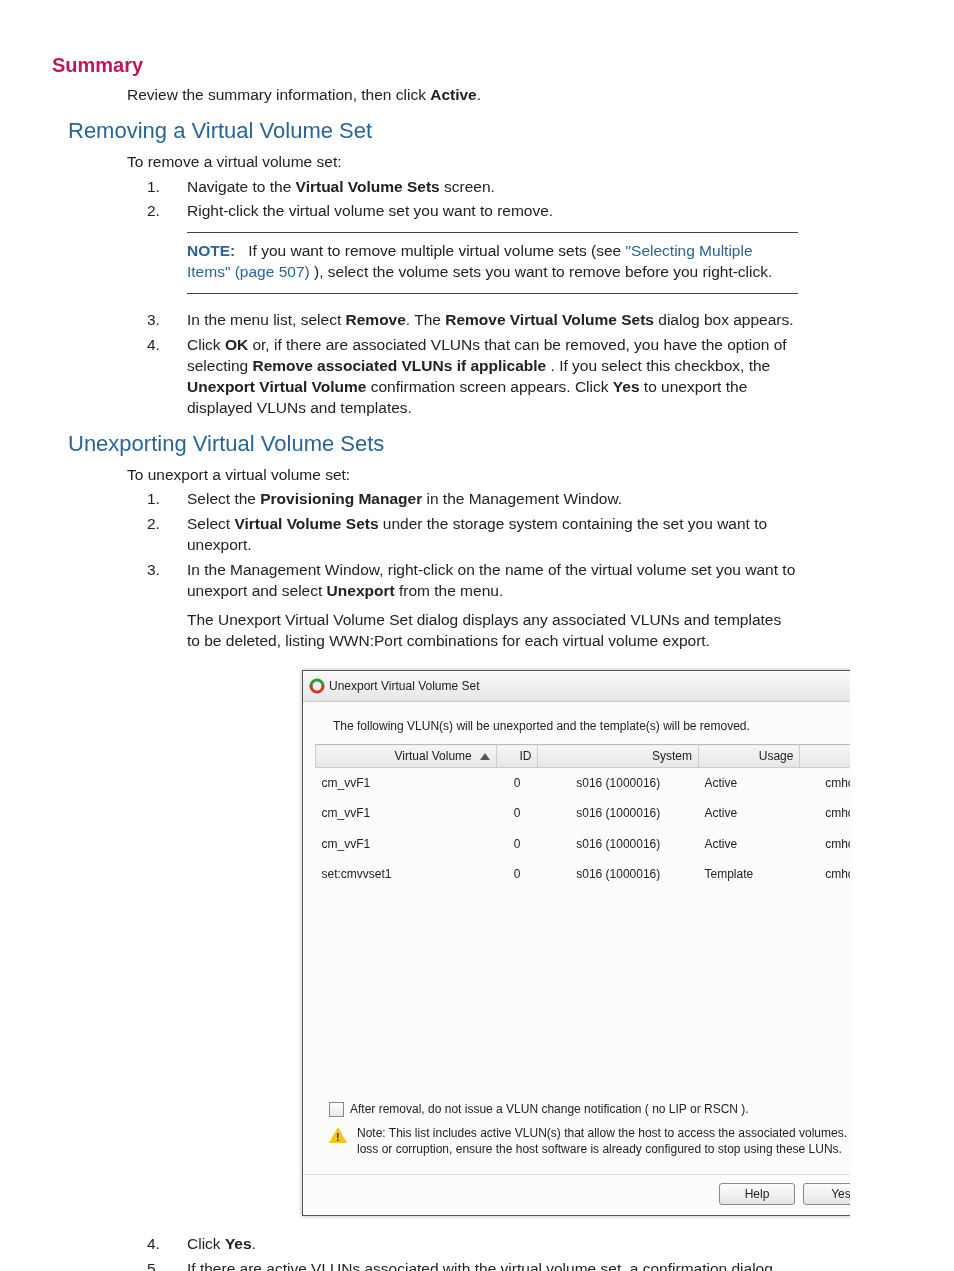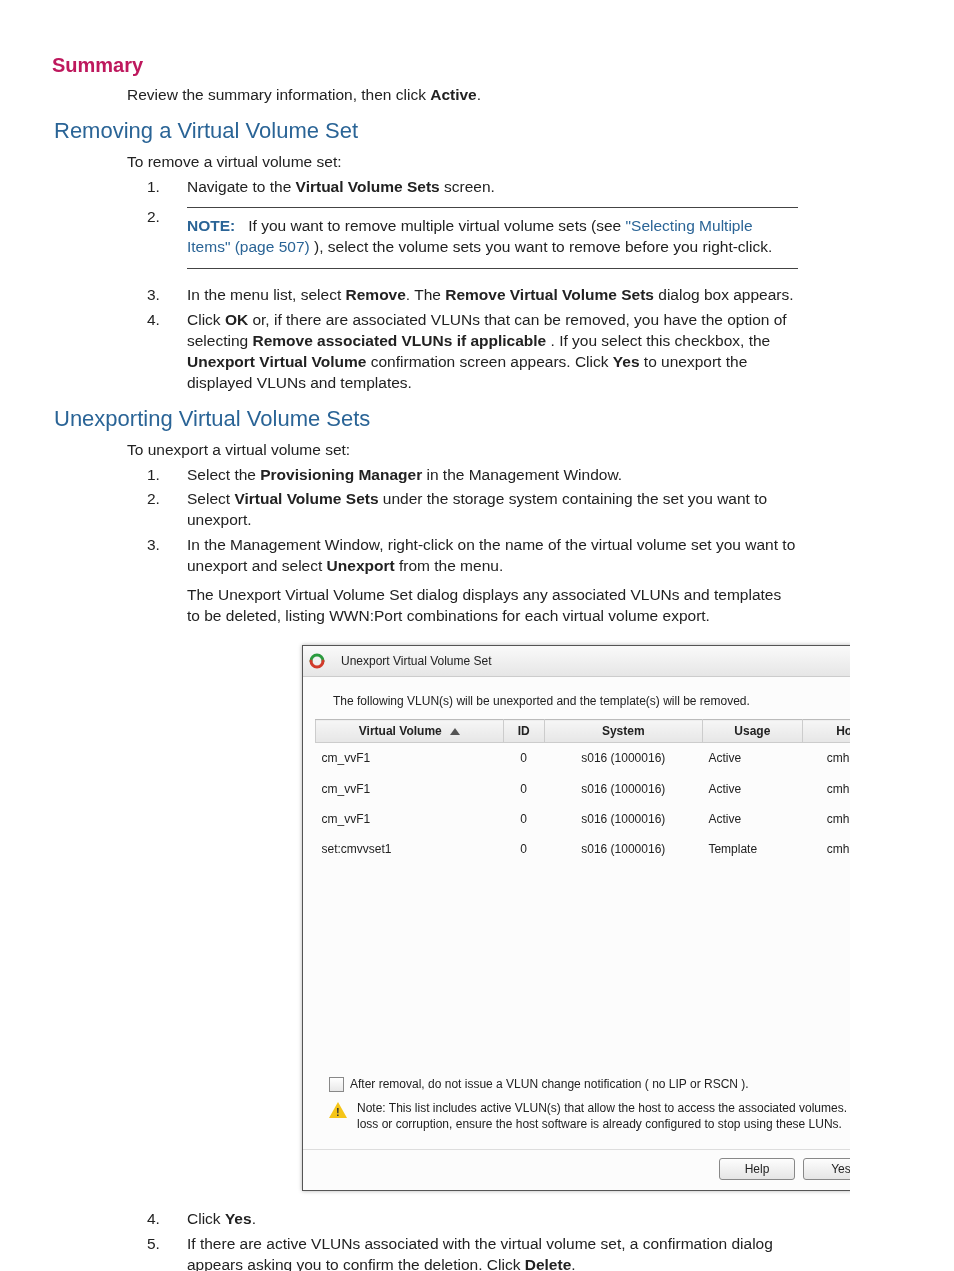--- a/index.html
+++ b/index.html
@@ -15,21 +15,21 @@
   .h3 {
     color: #be185d;
     font-size: 20px;
     font-weight: bold;
     margin: 0 0 6px 0;
   }
   .h2 {
     color: #2a6496;
     font-size: 22px;
     font-weight: normal;
-    margin: 10px 0 6px 2px;
+    margin: 10px 0 6px 16px;
   }
   .indent-1 { margin-left: 75px; }
   .indent-2 { margin-left: 75px; }
   ol.steps {
     margin: 4px 0 4px 95px;
     padding: 0;
     list-style: none;
   }
   ol.steps > li {
     margin: 4px 0;
@@ -67,21 +67,21 @@
     font-family: Tahoma, Arial, sans-serif;
   }
   .titlebar {
     background: linear-gradient(#fafafa, #e6e6e6);
     border-bottom: 1px solid #ccc;
     padding: 5px 6px;
     display: flex;
     align-items: center;
     justify-content: space-between;
   }
-  .titlebar .left { display: flex; align-items: center; gap: 16px; }
+  .titlebar .left { display: flex; align-items: center; gap: 4px; }
   .appicon { width:16px; height:16px; display:inline-flex; align-items:center; justify-content:center; }
   .close-btn {
     width: 40px;
     height: 18px;
     background: linear-gradient(#e47a7a, #c62f2c);
     border: 1px solid #903030;
     border-radius: 3px;
     color: #fff;
     display: flex;
     align-items: center;
@@ -94,22 +94,22 @@
   table.grid {
     width: 100%;
     border-collapse: collapse;
     font-size: 12px;
   }
   table.grid th {
     background: linear-gradient(#f6f6f6,#e6e6e6);
     border: 1px solid #ccc;
     border-top: 1px solid #bbb;
     padding: 3px 6px;
-    font-weight: bold;
-    text-align: center;
+    font-weight: normal;
+    text-align: right;
   }
   table.grid th.sorted { position: relative; }
   .sort-tri {
     display:inline-block;
     margin-left:8px;
     width:0;height:0;
     border-left:5px solid transparent;
     border-right:5px solid transparent;
     border-bottom:7px solid #555;
     vertical-align: middle;
@@ -172,20 +172,21 @@
   <span>Review the summary information, then click </span><span class="bold">Active</span><span>.</span>
 </div>
 
 <div class="h2">Removing a Virtual Volume Set</div>
 <div class="indent-2">To remove a virtual volume set:</div>
 <ol class="steps">
   <li><span class="num">1.</span>
     <span>Navigate to the </span><span class="bold">Virtual Volume Sets</span><span> screen.</span>
   </li>
   <li><span class="num">2.</span>
+    <span>Right-click the virtual volume set you want to remove.</span>
     <div class="note-box">
       <span class="note-label">NOTE:</span><span>If you want to remove multiple virtual volume sets (see </span><span class="link">"Selecting Multiple Items" (page 507)</span><span> ), select the volume sets you want to remove before you right-click.</span>
     </div>
   </li>
   <li><span class="num">3.</span>
     <span>In the menu list, select </span><span class="bold">Remove</span><span>. The </span><span class="bold">Remove Virtual Volume Sets</span><span> dialog box appears.</span>
   </li>
   <li><span class="num">4.</span>
     <span>Click </span><span class="bold">OK</span><span> or, if there are associated VLUNs that can be removed, you have the option of selecting </span><span class="bold">Remove associated VLUNs if applicable</span><span> . If you select this checkbox, the </span><span class="bold">Unexport Virtual Volume</span><span> confirmation screen appears. Click </span><span class="bold">Yes</span><span> to unexport the displayed VLUNs and templates.</span>
   </li>

